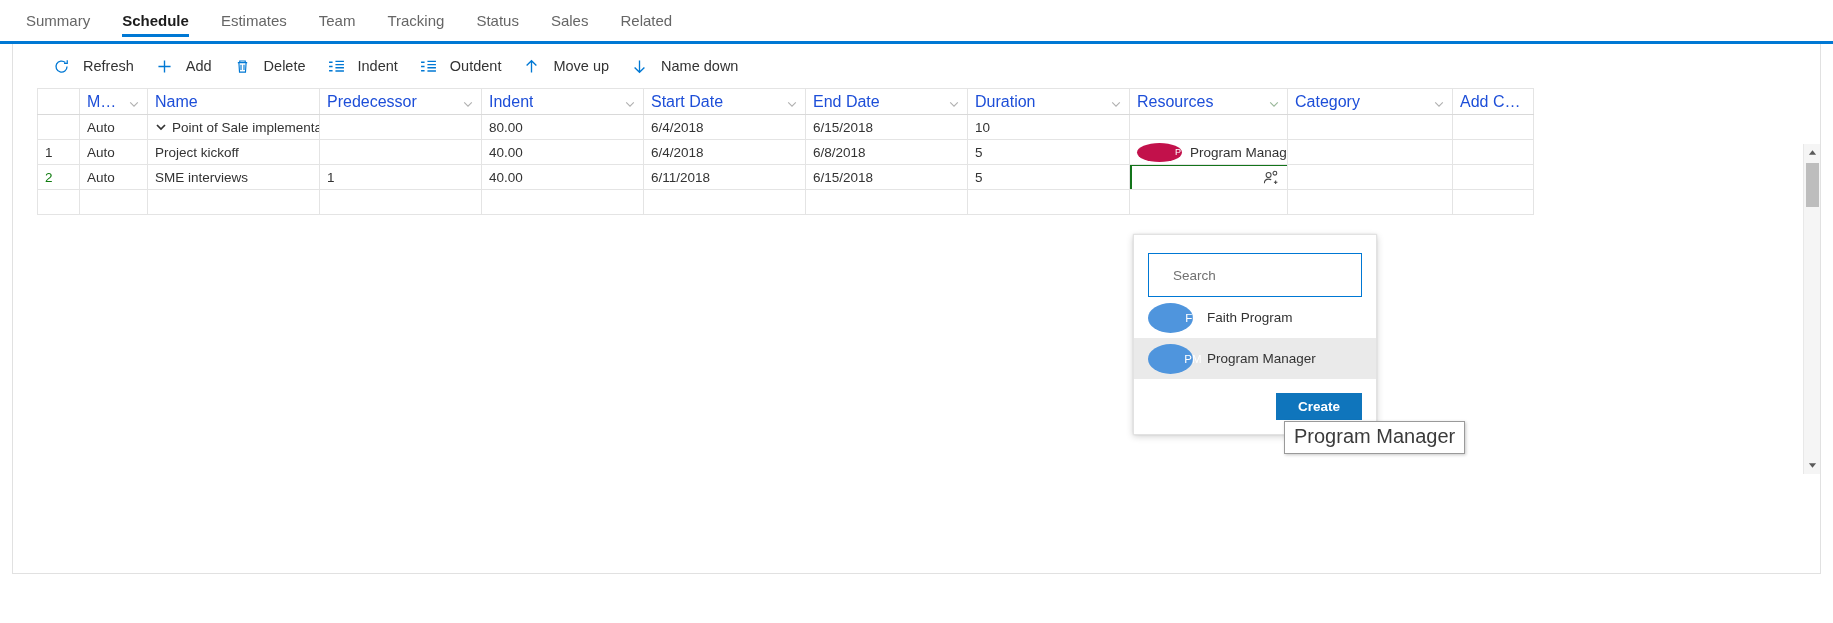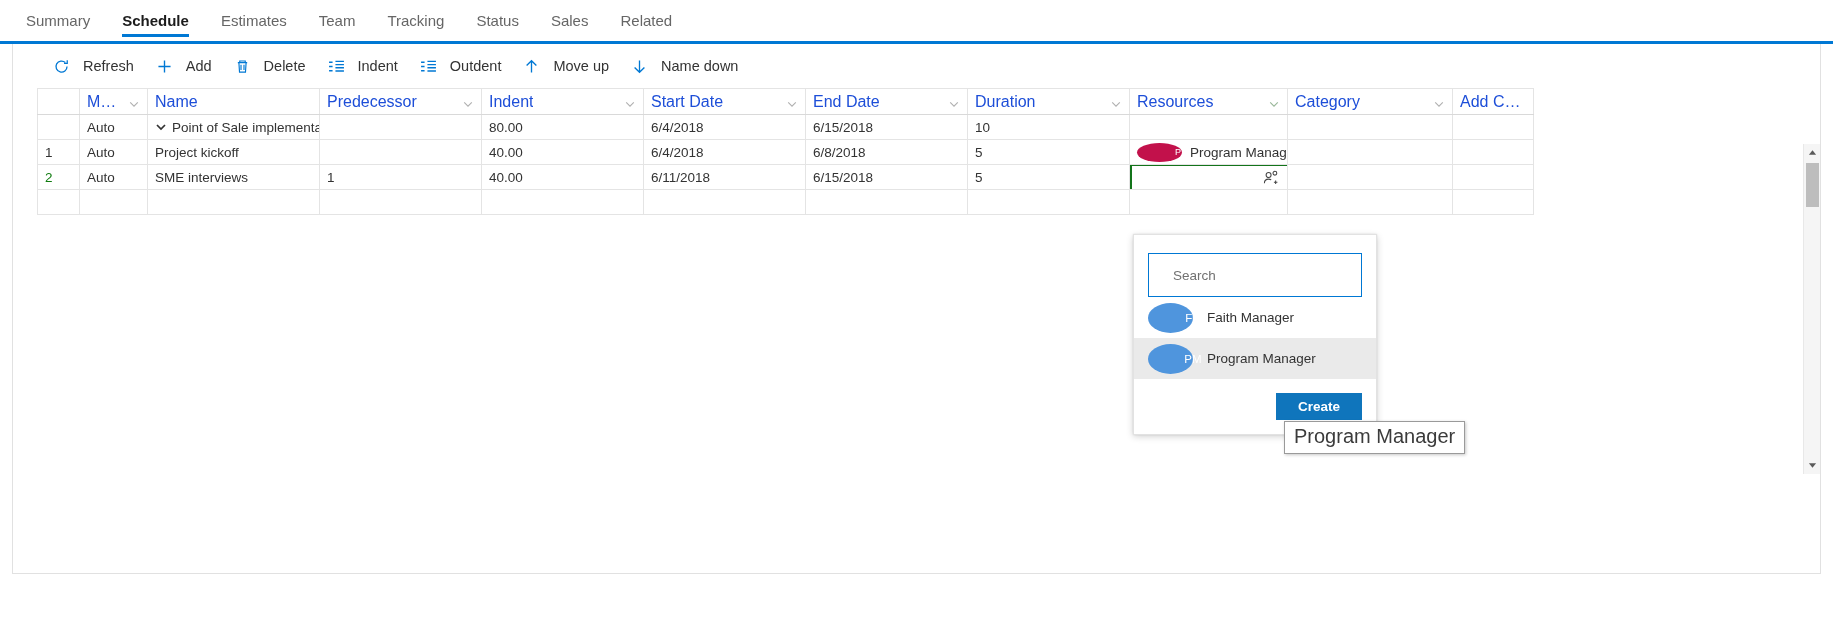--- a/index.html
+++ b/index.html
@@ -568,21 +568,21 @@
   </div>
 
   <div class="flyout">
     <div class="flyout-search-wrap">
       <input class="flyout-search" type="text" placeholder="Search" style="">
     </div>
 
 
     <div class="member-row">
       <span class="avatar blue lg">FC</span>
-      <span>Faith Manager</span>
+      <span>Faith Program</span>
     </div>
 
     <div class="member-row hl">
       <span class="avatar blue lg">PM</span>
       <span>Program Manager</span>
     </div>
 
     <div class="flyout-footer">
       <button class="create-btn">Create</button>
     </div>

